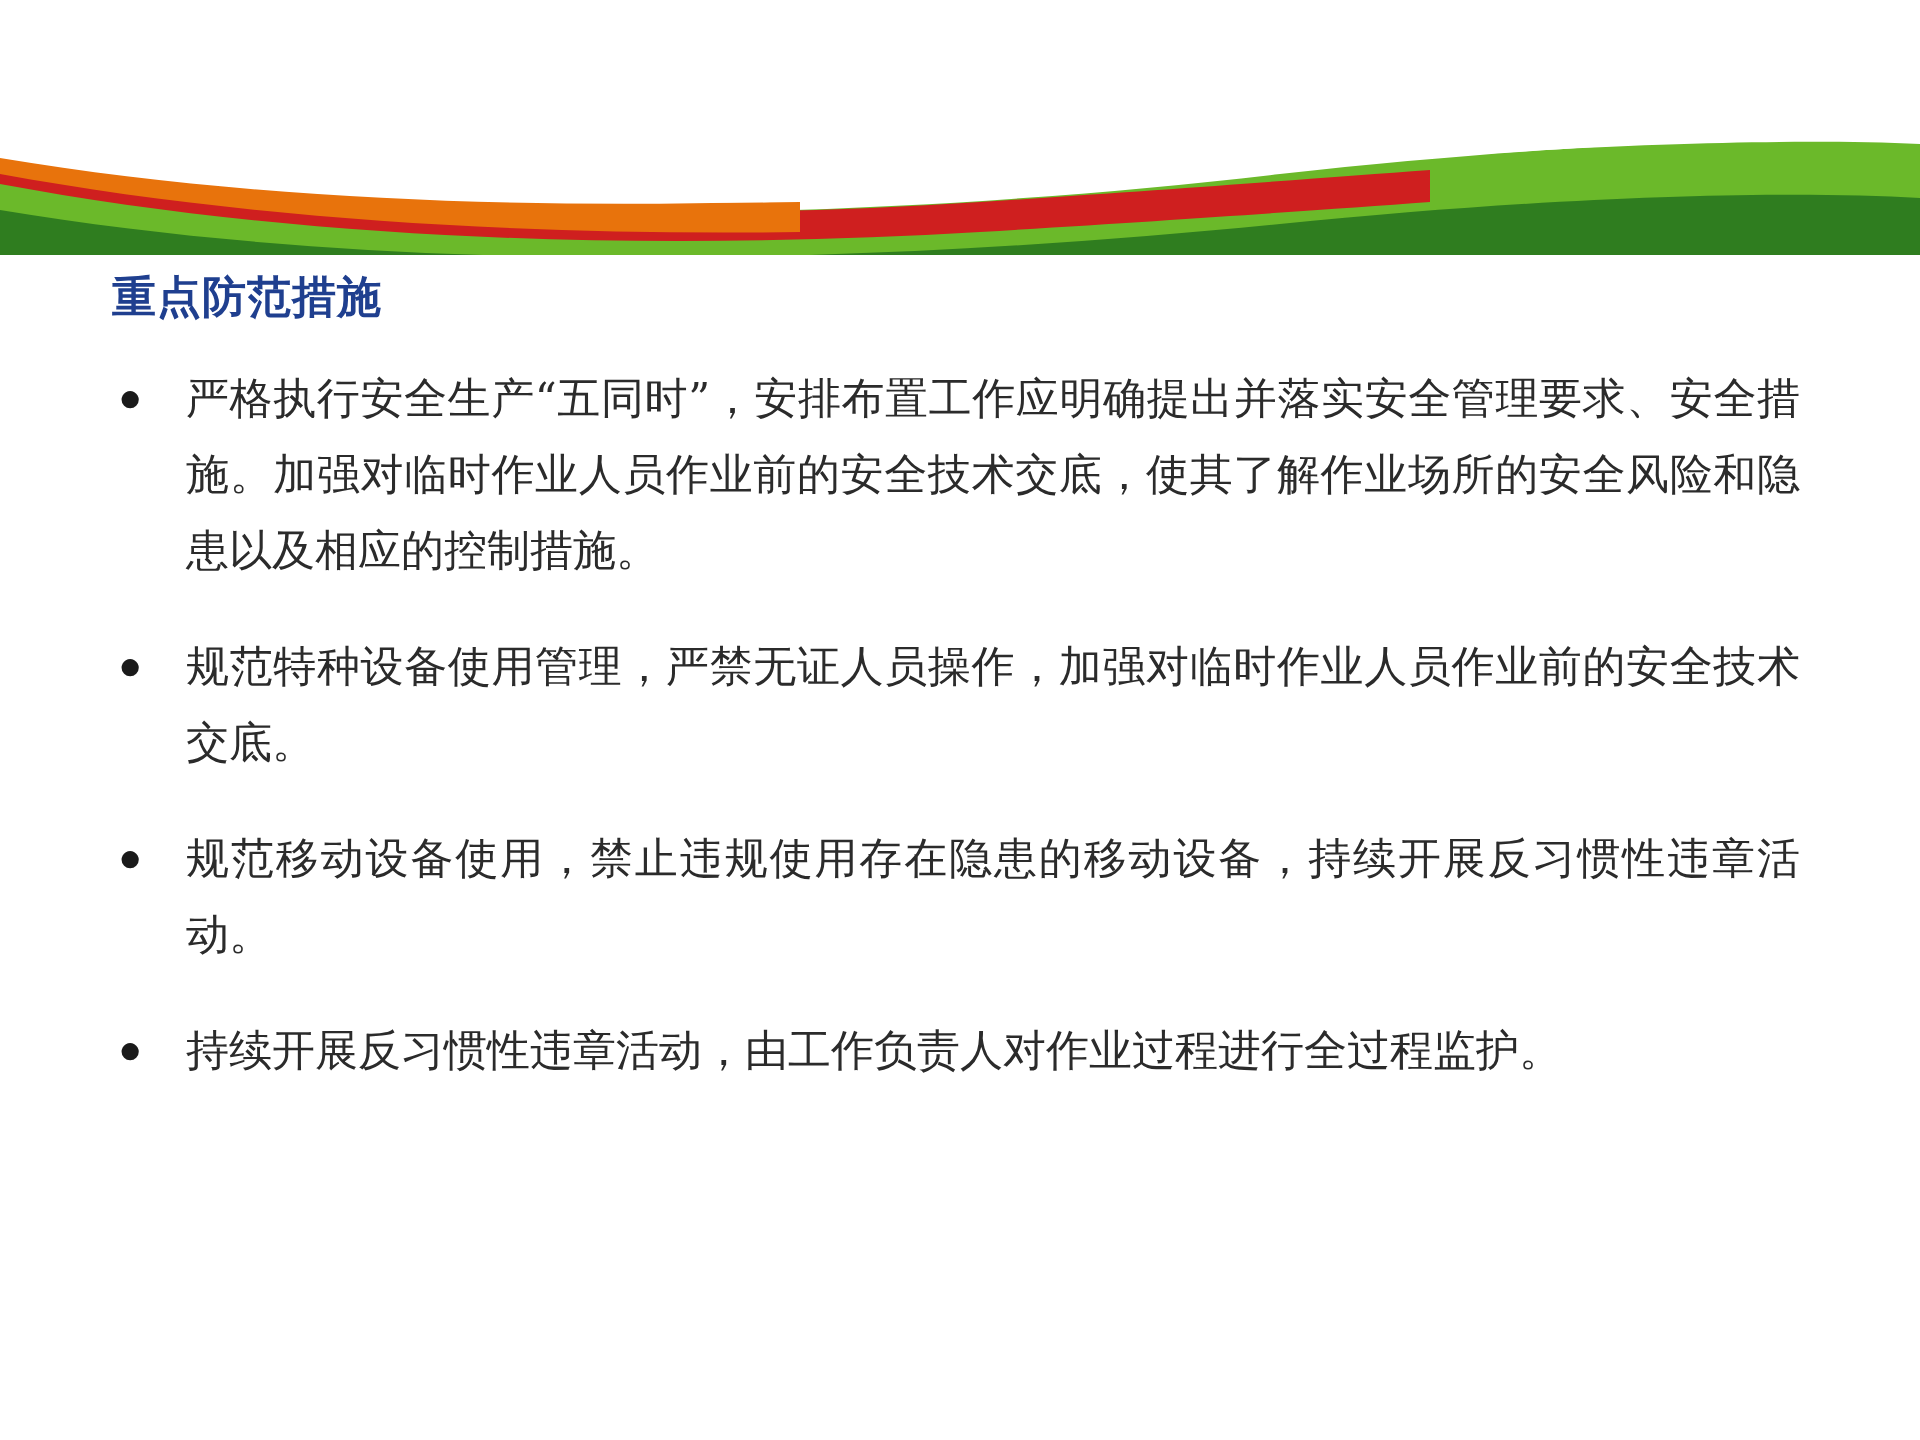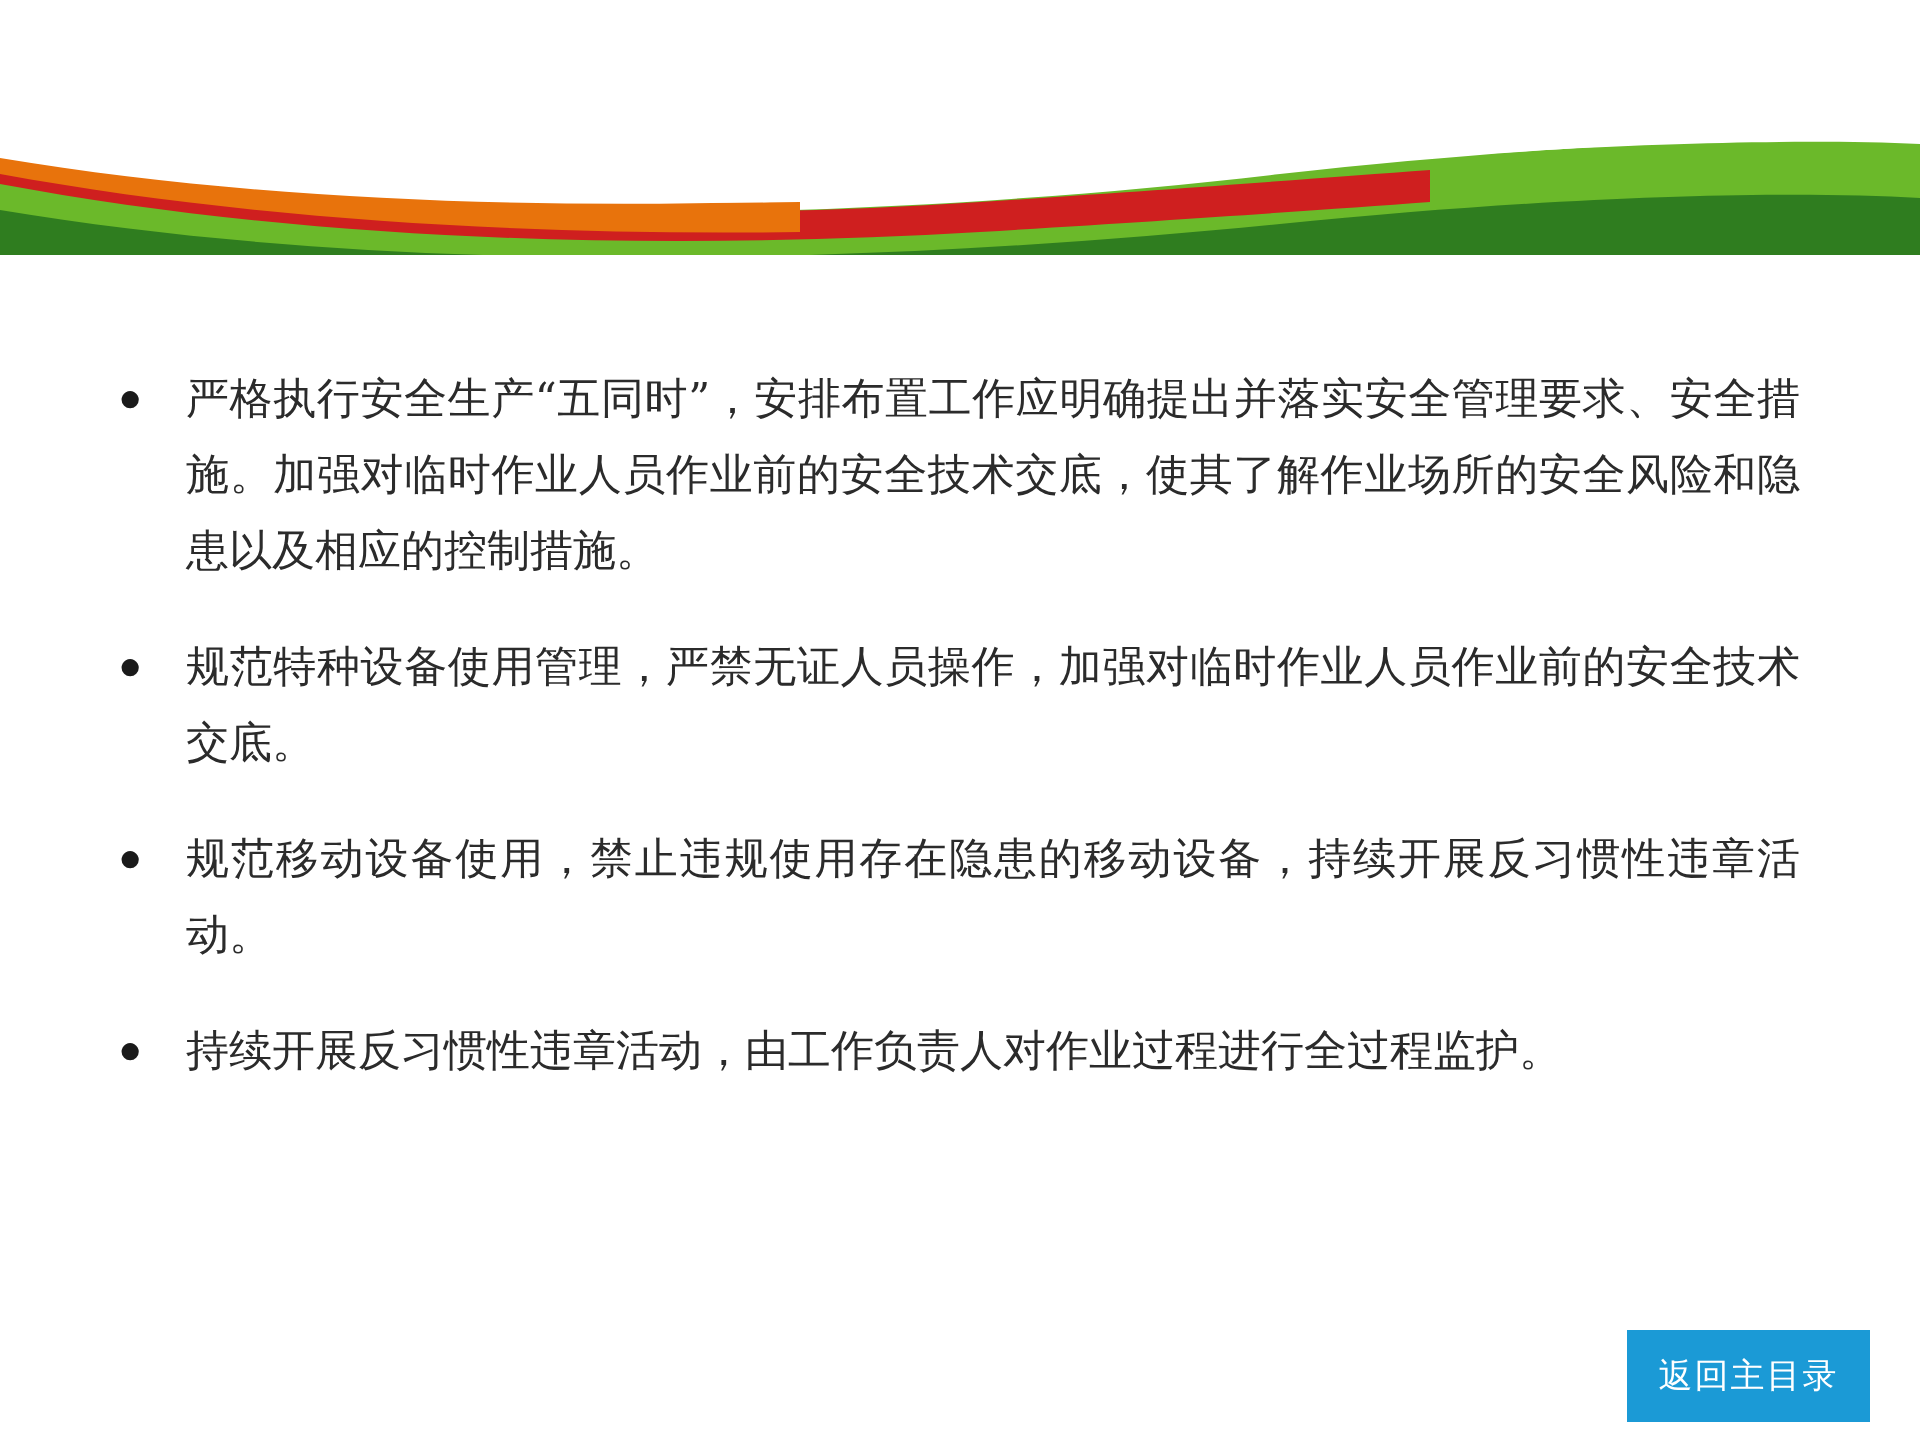--- a/index.html
+++ b/index.html
@@ -117,20 +117,21 @@
 
     <path d="M0,24 C420,96 900,78 1280,34 C1560,3 1780,-4 1920,2 L1920,58 C1780,50 1560,56 1280,84 C900,122 420,140 0,70 Z" fill="#6bb92a"></path>
 
     <path d="M0,14 C300,72 640,84 980,62 C1180,49 1320,38 1430,30 L1430,62 C1320,70 1180,80 980,92 C640,112 300,100 0,44 Z" fill="#cf1f1f"></path>
 
     <path d="M0,4 C240,48 520,66 800,62 L800,92 C520,96 240,78 0,34 Z" fill="#e8730c"></path>
 
     <path d="M0,0 L1920,0 L1920,4 C1780,-2 1560,4 1280,30 C900,66 420,88 0,18 Z" fill="#ffffff"></path>
   </svg>
 
+  <div class="section-heading">重点防范措施</div>
 
   <div class="bullet-list">
 
     <div class="bullet-item">
       <div class="bullet-dot">●</div>
       <div class="bullet-text">严格执行安全生产“五同时”，安排布置工作应明确提出并落实安全管理要求、安全措施。加强对临时作业人员作业前的安全技术交底，使其了解作业场所的安全风险和隐患以及相应的控制措施。</div>
     </div>
 
     <div class="bullet-item">
       <div class="bullet-dot">●</div>
@@ -142,15 +143,14 @@
       <div class="bullet-text">规范移动设备使用，禁止违规使用存在隐患的移动设备，持续开展反习惯性违章活动。</div>
     </div>
 
     <div class="bullet-item">
       <div class="bullet-dot">●</div>
       <div class="bullet-text">持续开展反习惯性违章活动，由工作负责人对作业过程进行全过程监护。</div>
     </div>
 
   </div>
 
-  <div class="return-button">返回主目录</div>
 
 </div>
 
 </body></html>

